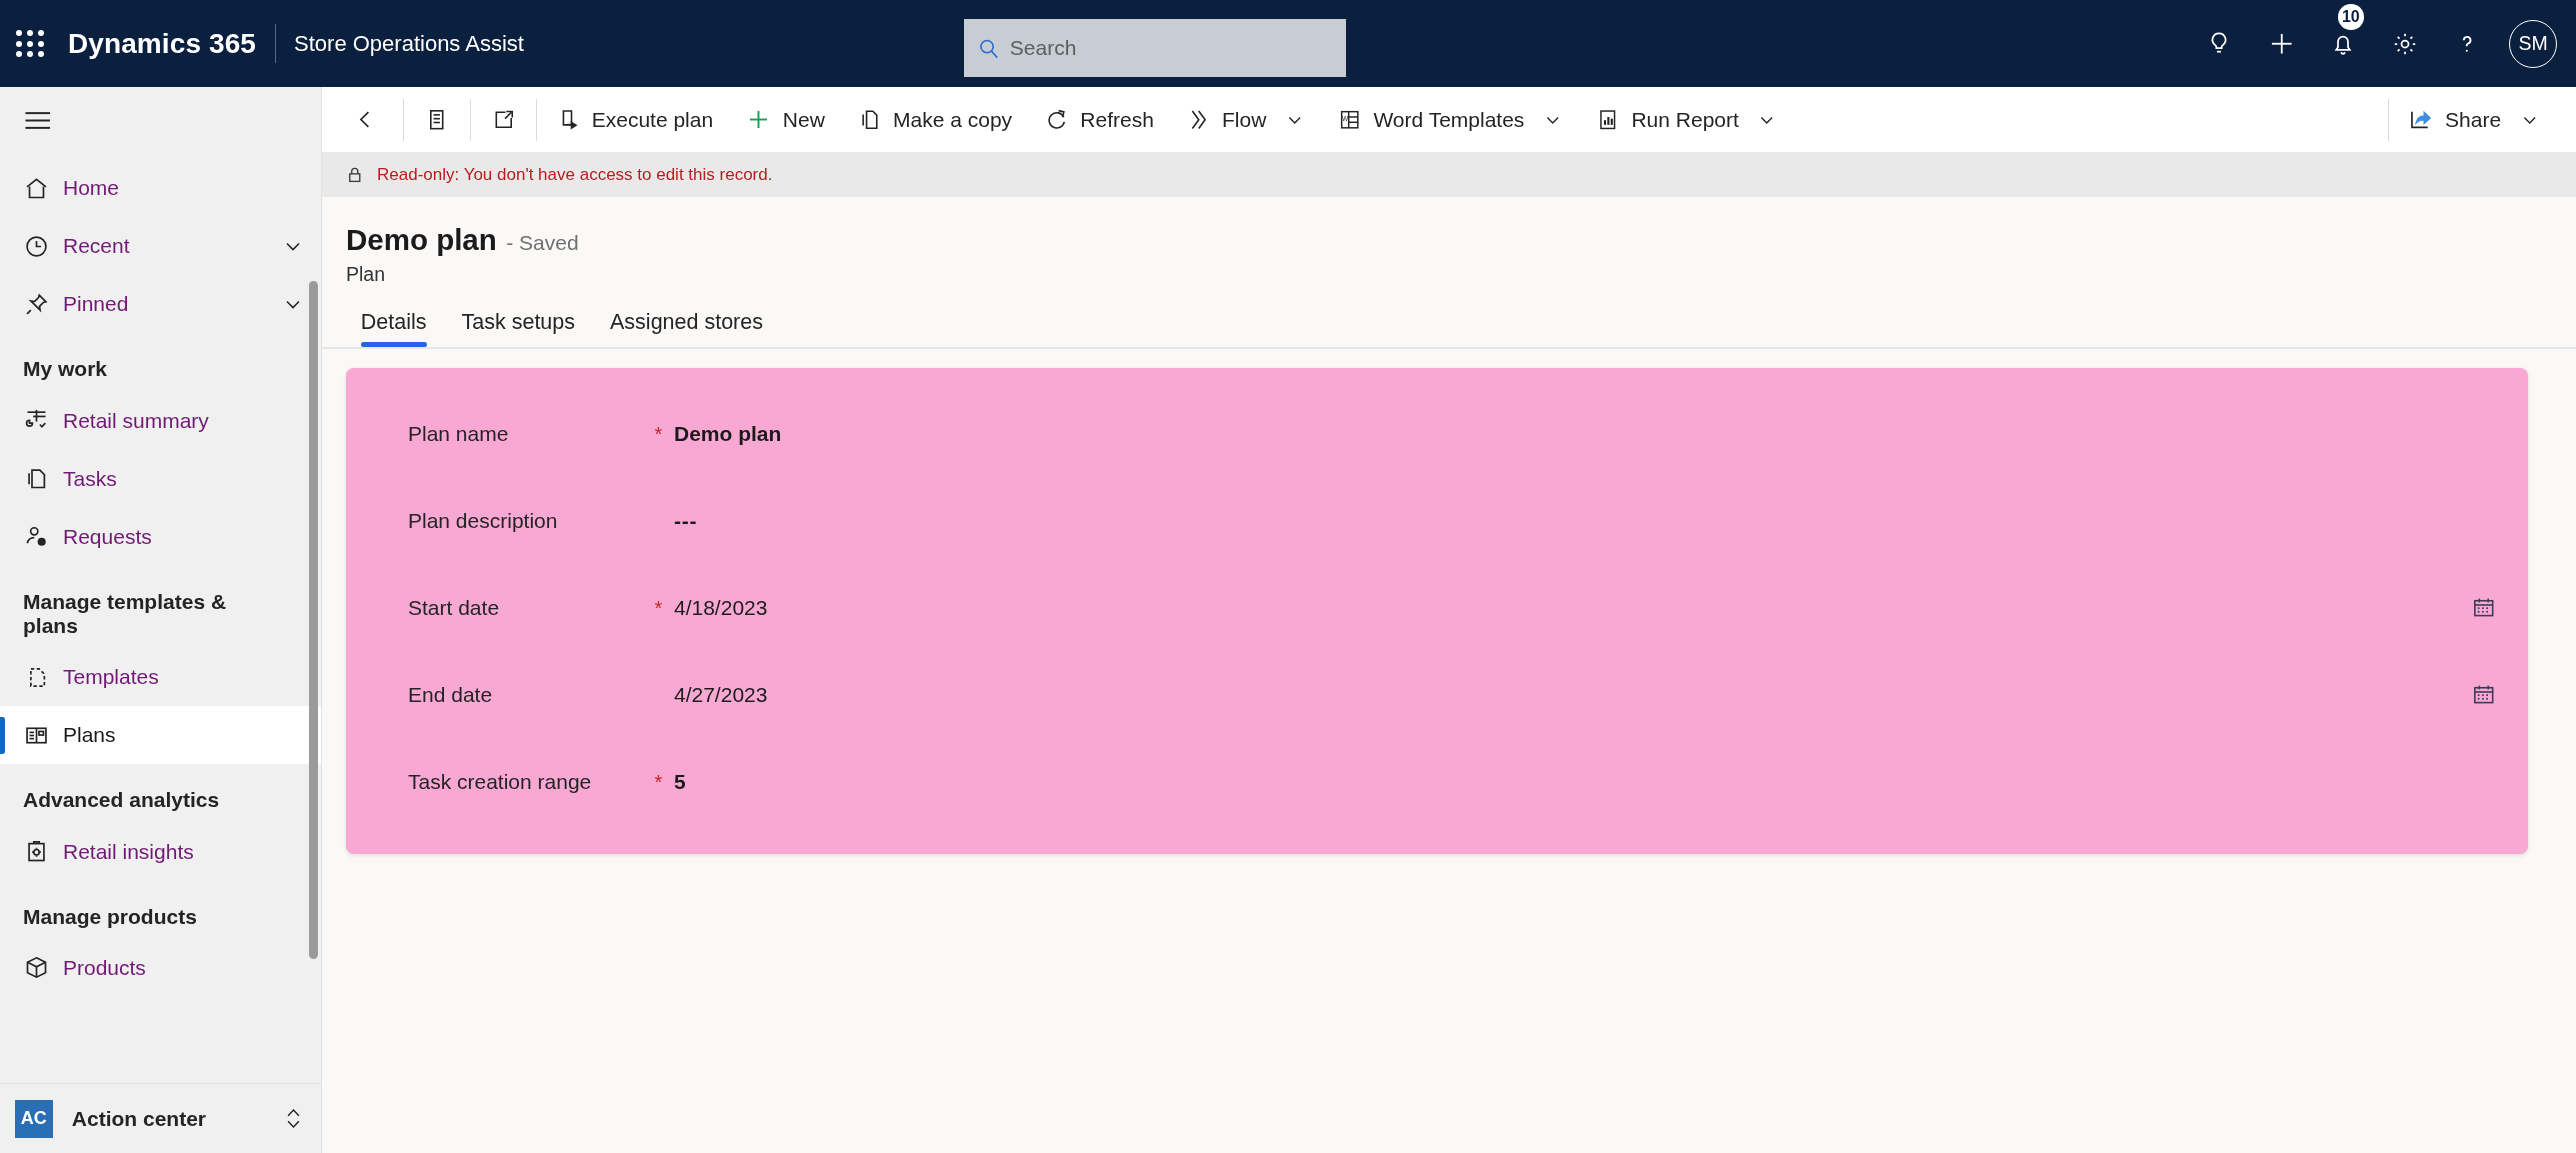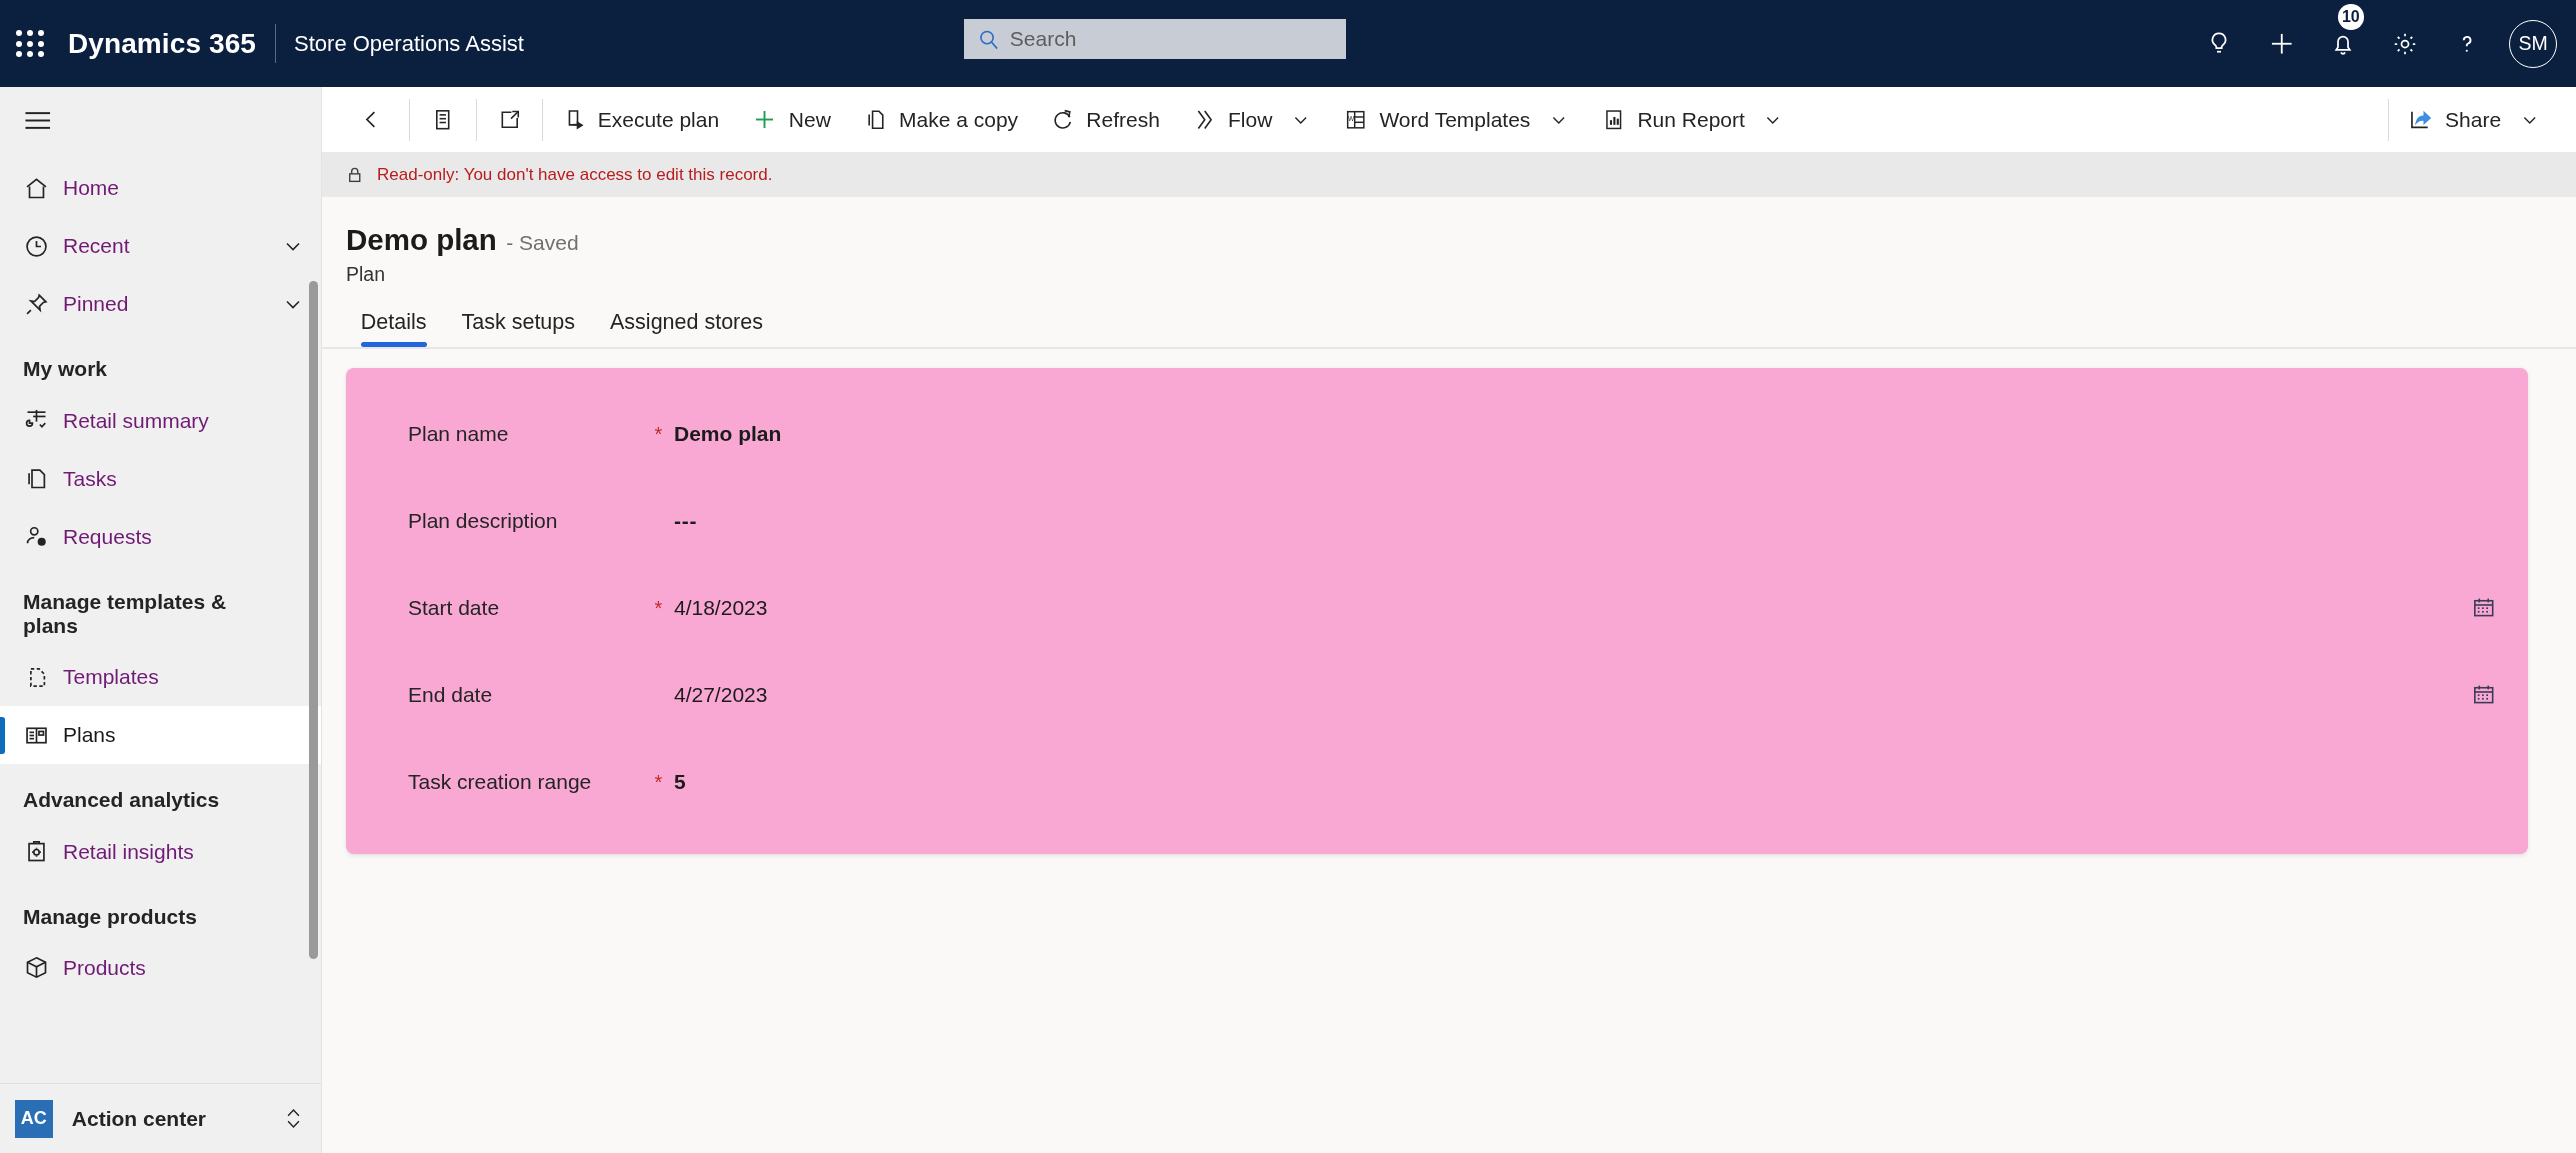--- a/index.html
+++ b/index.html
@@ -29,21 +29,21 @@
   }
   .waffle-grid i { width: 6px; height: 6px; background: #fff; border-radius: 50%; display: block; }
   .brand {
     font-size: 28px; font-weight: bold; letter-spacing: 0.1px;
     padding: 0 12px 0 8px; white-space: nowrap;
   }
   .brand-sep { width: 0.7px; height: 39px; background: #5a6a86; margin: 0 6.7px; }
   .appname { font-size: 22px; padding-left: 12px; white-space: nowrap; color: #ffffff; }
 
   .searchwrap {
-    position: absolute; left: 964px; top: 19px; width: 382px; height: 40px;
+    position: absolute; left: 964px; top: 19px; width: 382px; height: 58px;
     background: #c8ccd4; display: flex; align-items: center; padding: 0 13.4px;
     cursor: text;
   }
   .searchwrap svg { flex: 0 0 auto; margin-right: 9.4px; }
   .searchwrap .ph { font-size: 21px; color: #5d5d5d; }
 
   .topright { margin-left: auto; display: flex; align-items: center; height: 100%; padding-right: 19px; }
   .ticon {
     width: 62px; height: 100%; display: flex; align-items: center; justify-content: center;
     cursor: pointer; position: relative;
@@ -108,21 +108,21 @@
   }
   .aclabel { font-size: 21px; font-weight: bold; color: #242424; }
   .acchev { margin-left: auto; display: flex; align-items: center; }
 
   
   .main { flex: 1; display: flex; flex-direction: column; min-width: 0; background: #faf9f8; }
 
   
   .cmdbar {
     height: 66px; flex: 0 0 66px; background: #ffffff;
-    display: flex; align-items: center; padding-left: 23px;
+    display: flex; align-items: center; padding-left: 17px;
     border-bottom: 0.7px solid #edebe9;
   }
   .cbtn {
     height: 66px; display: flex; align-items: center; gap: 10.7px;
     padding: 0 16px; cursor: pointer; white-space: nowrap;
     font-size: 21px; color: #242424;
   }
   .cbtn.icononly { padding: 0 17.4px; }
   .cdiv { width: 0.7px; height: 42px; background: #dadada; margin: 0 2.7px; }
   .cchev { display: flex; align-items: center; margin-left: 6.7px; }

